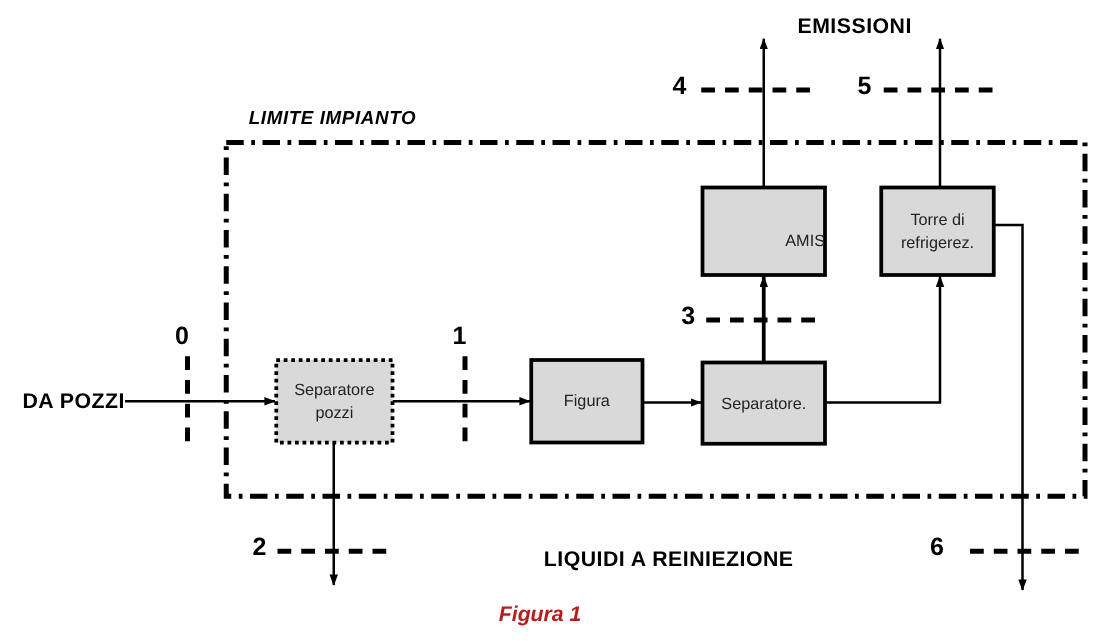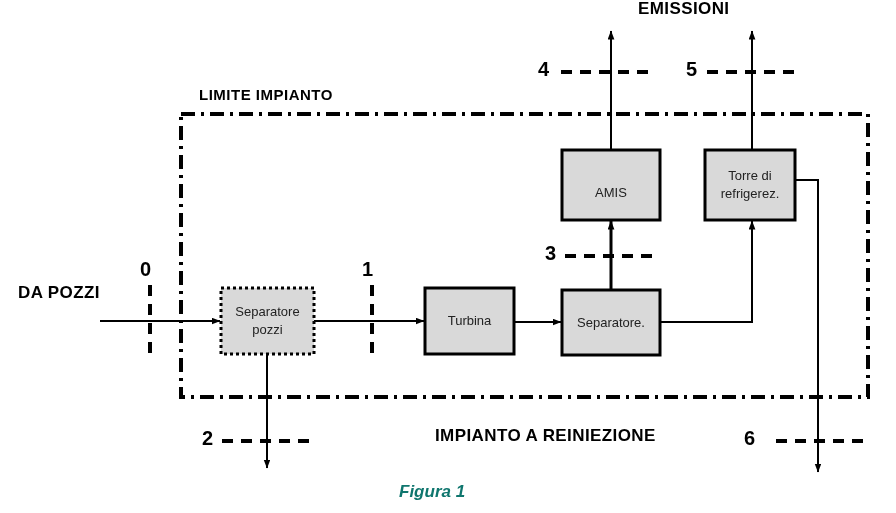--- a/index.html
+++ b/index.html
@@ -42,33 +42,35 @@
     color: #222;
     font-size: 13px;
     line-height: 1.35;
     pointer-events: none;
   }
   .caption {
     position: absolute;
     font-style: italic;
     font-weight: bold;
     font-size: 17px;
-    color: #0f766e;
+    color: #b91c1c;
   }
   .limite {
     position: absolute;
+    font-style: italic;
     font-weight: bold;
     font-size: 15px;
     letter-spacing: 0.5px;
     color: #000;
   }
   .wide-caps {
     font-weight: bold;
     font-size: 17px;
     letter-spacing: 0.4px;
+    margin-top: 12px;
   }
 </style>
 </head>
 <body>
 
 <div id="canvas">
 
   <svg class="layer" viewBox="0 0 896 513">
     <defs>
       <marker id="arrow" markerWidth="10" markerHeight="10" refX="8.5" refY="3.4" orient="auto" markerUnits="userSpaceOnUse">
@@ -112,38 +114,38 @@
 
     <rect x="562" y="150" width="98" height="70" fill="#d9d9d9" stroke="#000" stroke-width="3"></rect>
 
     <rect x="705" y="150" width="90" height="70" fill="#d9d9d9" stroke="#000" stroke-width="3"></rect>
   </svg>
 
   <div class="lbl wide-caps" style="left:638px; top:0px;">EMISSIONI</div>
 
   <div class="limite" style="left:199px; top:86px;">LIMITE IMPIANTO</div>
 
-  <div class="lbl wide-caps" style="left:18px; top:284px;text-align:right;">DA POZZI</div>
+  <div class="lbl wide-caps" style="left:18px; top:300px;text-align:right;">DA POZZI</div>
 
-  <div class="lbl wide-caps" style="left:435px; top:427px;">IMPIANTO  A   REINIEZIONE</div>
+  <div class="lbl wide-caps" style="left:435px; top:427px;">LIQUIDI  A   REINIEZIONE</div>
 
   <div class="boxtext" style="left:221px; top:288px; width:93px; height:66px; flex-direction:column;text-align:right;">
     <span>Separatore</span>
     <span>pozzi</span>
   </div>
 
   <div class="boxtext" style="left:425px; top:288px; width:89px; height:66px;">
-    <span>Turbina</span>
+    <span>Figura</span>
   </div>
 
   <div class="boxtext" style="left:562px; top:290px; width:98px; height:65px;">
     <span>Separatore.</span>
   </div>
 
-  <div class="boxtext" style="left:562px; top:150px; width:98px; height:86px;">
+  <div class="boxtext" style="left:562px; top:150px; width:98px; height:86px;justify-content:flex-end;">
     <span>AMIS</span>
   </div>
 
   <div class="boxtext" style="left:705px; top:150px; width:90px; height:70px; flex-direction:column;">
     <span>Torre di</span>
     <span>refrigerez.</span>
   </div>
 
   <div class="lbl num" style="left:140px; top:258px;">0</div>
   <div class="lbl num" style="left:362px; top:258px;">1</div>

